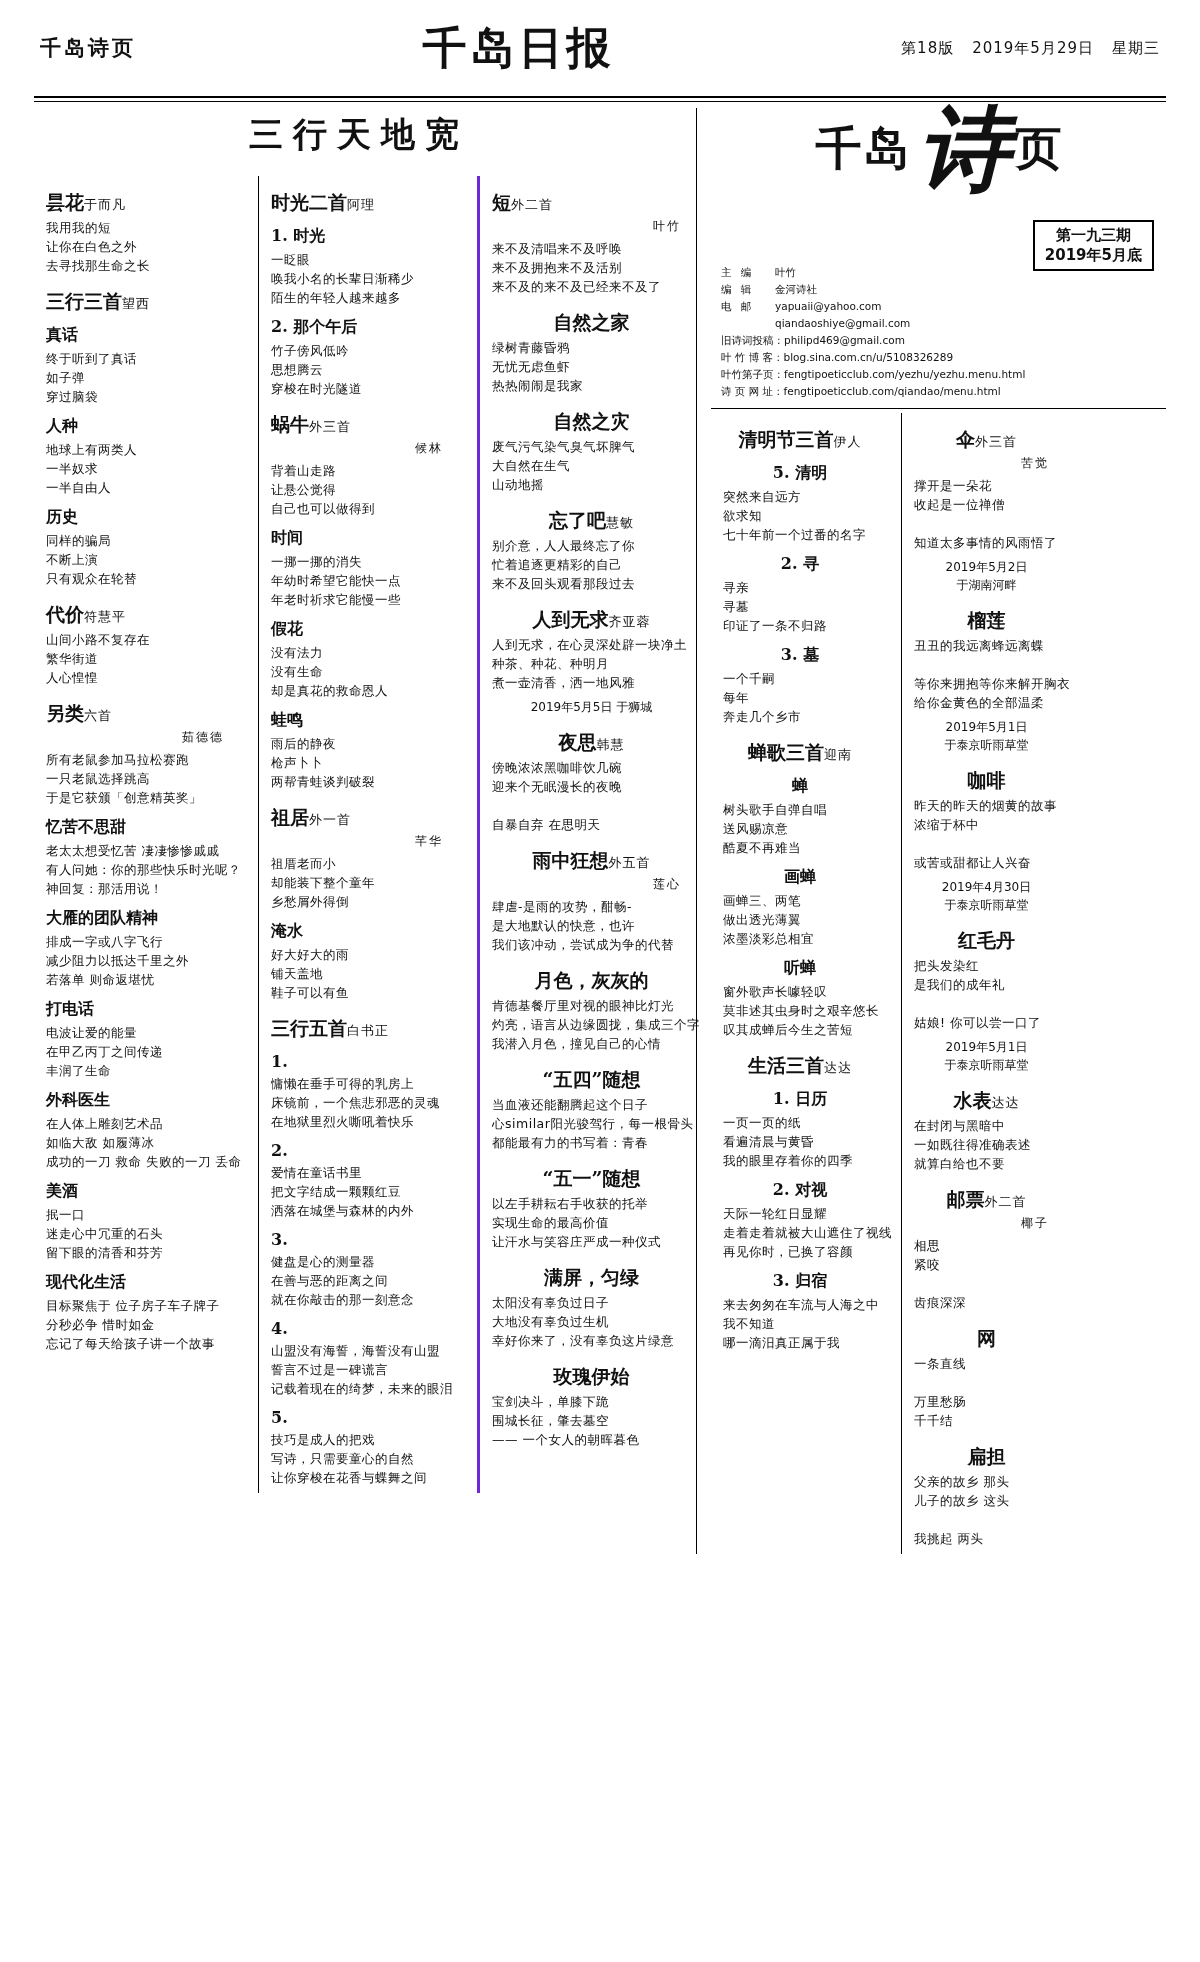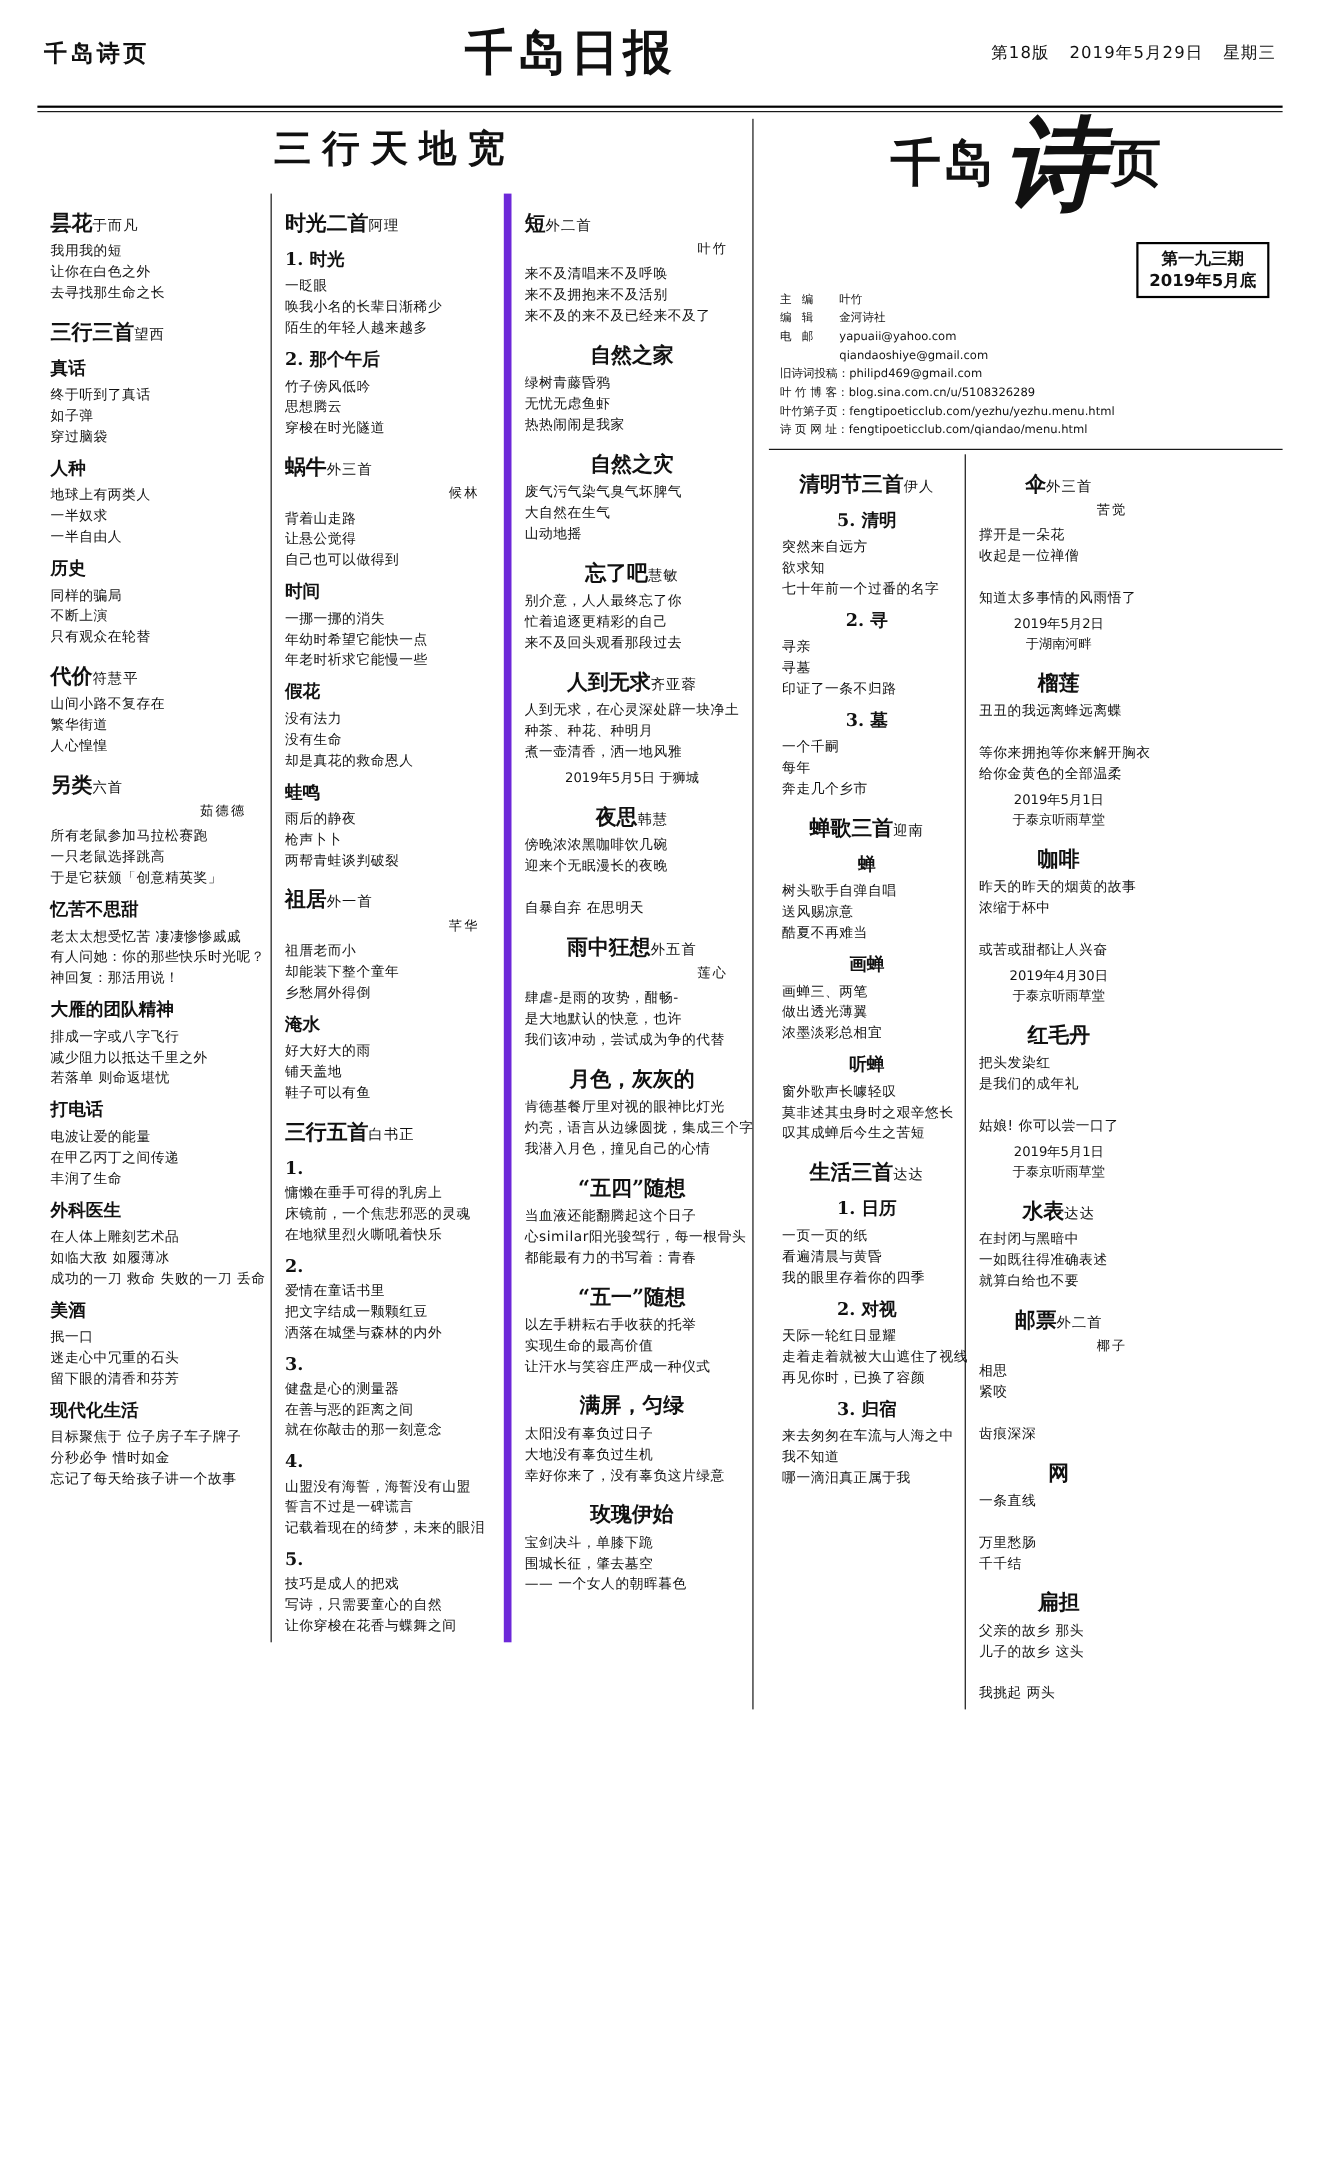--- a/index.html
+++ b/index.html
@@ -5,25 +5,25 @@
   html,body{margin:0;padding:0;background:#fff;}
   body{width:1200px;height:1962px;font-family:"DejaVu Sans","Liberation Sans",sans-serif;color:#111;}
   .page{position:relative;width:1200px;height:1962px;box-sizing:border-box;padding:0 34px;background:#fff;}
   
   .masthead{display:flex;align-items:center;justify-content:space-between;height:96px;padding:0 6px;}
   .mh-left{font-size:21px;font-weight:bold;letter-spacing:3px;}
   .mh-center{font-size:44px;font-weight:bold;letter-spacing:4px;font-family:"DejaVu Serif","Liberation Serif",serif;}
   .mh-right{font-size:15px;letter-spacing:1px;display:flex;gap:18px;}
   .rule{border-top:2px solid #000;border-bottom:1px solid #000;height:3px;margin:0 0 6px 0;}
   
-  .cols{display:flex;gap:0;}
+  .cols{display:flex;gap:12px;}
   .col{box-sizing:border-box;padding:0 12px;}
   .c1{width:212px;}
   .c2{width:212px;border-left:1px solid #000;}
-  .c3{width:226px;border-left:7px solid #6d28d9;}
+  .c3{width:226px;border-left:3px solid #6d28d9;}
   .c4{width:178px;}
   .c5{width:170px;}
   .colsep{border-left:1px solid #000;}
   
   .bigtitle{font-family:"DejaVu Serif","Liberation Serif",serif;font-size:34px;font-weight:bold;letter-spacing:10px;text-align:center;margin:4px 0 18px 0;}
   .ptitle{font-size:19px;font-weight:bold;font-family:"DejaVu Serif","Liberation Serif",serif;margin:14px 0 2px 0;}
   .ptitle.center{text-align:center;}
   .ptitle .sub{font-size:13px;font-weight:normal;margin-left:0;letter-spacing:1px;}
   .author{font-size:12px;text-align:right;margin:0 10px 4px 0;letter-spacing:2px;}
   .sectitle{font-size:16px;font-weight:bold;margin:10px 0 3px 0;font-family:"DejaVu Serif","Liberation Serif",serif;}

